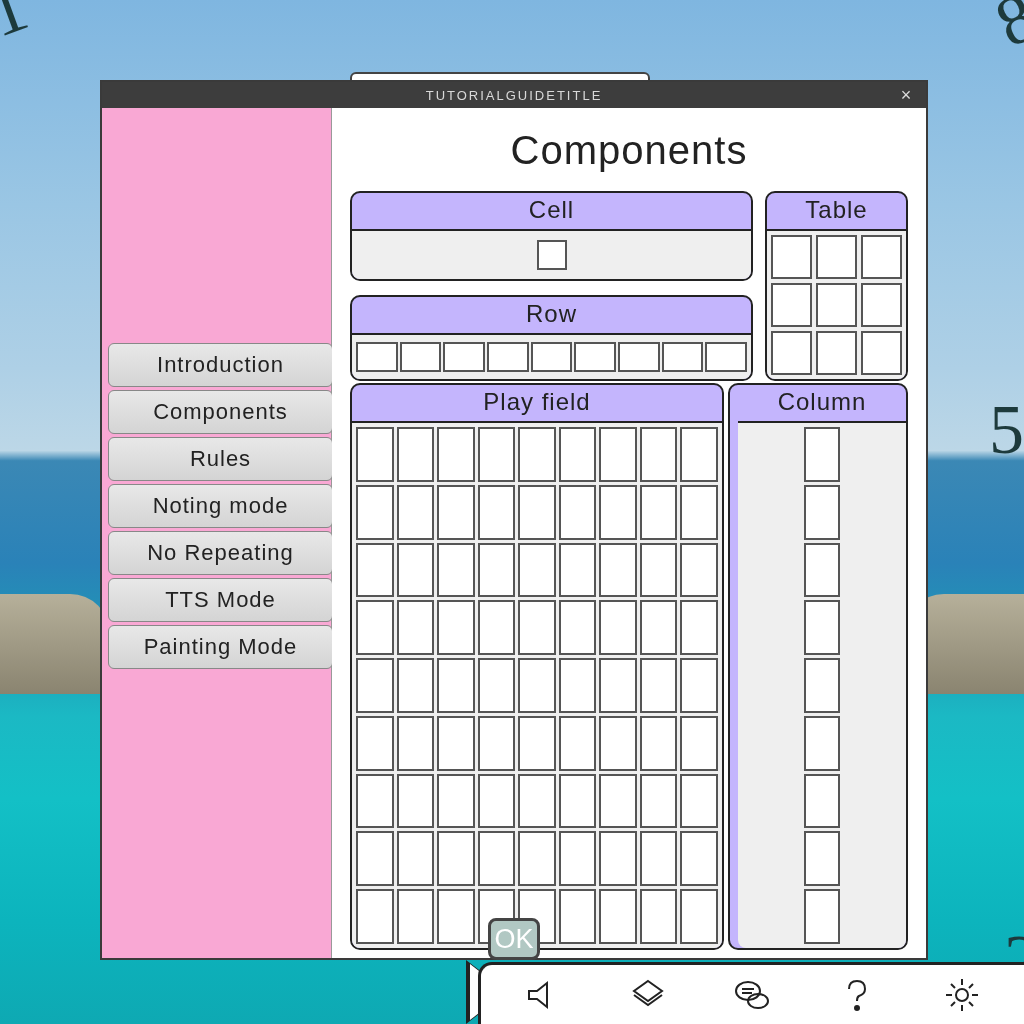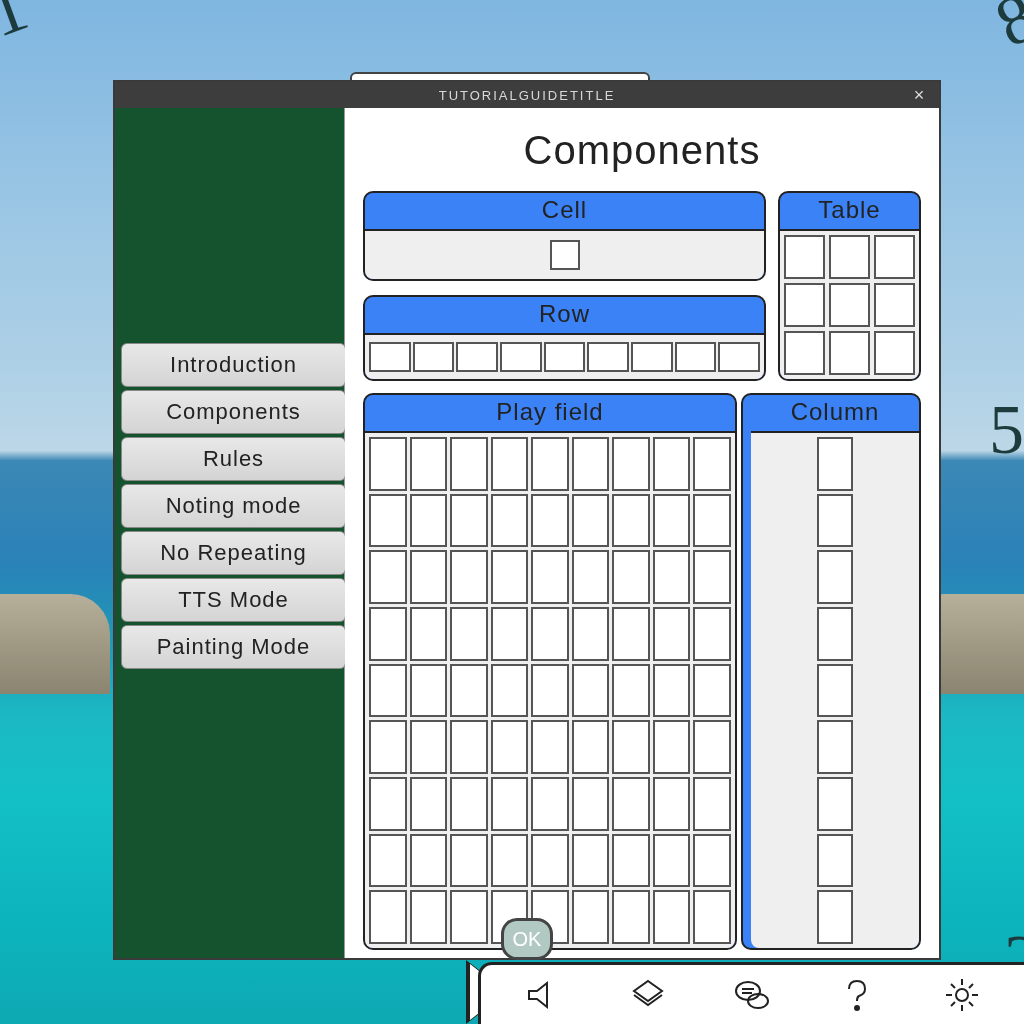--- a/index.html
+++ b/index.html
@@ -33,40 +33,40 @@
 .n2 { right: -15px; top: 920px; }
 
 
 .tab-behind {
   position: absolute; left: 350px; top: 72px; width: 300px; height: 30px;
   background: #fff; border: 2px solid #444; border-radius: 6px 6px 0 0;
 }
 
 
 .window {
-  position: absolute; left: 113px; top: 80px; width: 828px; height: 880px;
+  position: absolute; left: 100px; top: 80px; width: 828px; height: 880px;
   background: #fff; border: 2px solid #3a3a3a;
   display: flex; flex-direction: column;
 }
 .titlebar {
   height: 26px; background: #3d3d3d; color: #d9d9d9;
   display: flex; align-items: center; justify-content: center;
   font-size: 13px; letter-spacing: 2px; position: relative;
   font-weight: 500;
 }
 .closebtn {
   position: absolute; right: 6px; top: 0; height: 26px; width: 26px;
   display: flex; align-items: center; justify-content: center;
   color: #ddd; font-size: 18px; cursor: pointer;
 }
 
 .body { flex: 1; display: flex; position: relative; }
 .sidebar {
   width: 230px; border-right: 1px solid #999;
-  padding: 0px; background: #14532d; display: flex; flex-direction: column;
+  padding: 0px; background: #f9a8d4; display: flex; flex-direction: column;
 }
 .sidebar-spacer { flex: 0 0 235px; }
 .nav-item {
   margin-left: 6px; margin-right: -2px;
   height: 44px; border: 1px solid #888; border-radius: 6px;
   background: linear-gradient(#e8e8e8, #d4d4d4);
   display: flex; align-items: center; justify-content: center;
   font-size: 22px; color: #222; cursor: pointer;
   margin-bottom: 3px; font-family: "Segoe UI", sans-serif;
   letter-spacing: 1px;
@@ -75,40 +75,40 @@
 .content {
   flex: 1; padding: 10px 18px 8px 18px; background: #fff;
   display: flex; flex-direction: column;
 }
 .heading {
   text-align: center; font-size: 40px; letter-spacing: 1px;
   color: #222; margin: 10px 0 18px 0; font-weight: 400;
 }
 
 .panel {
-  border: 2px solid #222; border-radius: 10px; background: #3b82f6;
+  border: 2px solid #222; border-radius: 10px; background: #c4b5fd;
   display: flex; flex-direction: column;
 }
 .panel-title {
   text-align: center; font-size: 24px; color: #222;
   padding: 3px 0 5px 0; font-weight: 400; letter-spacing: 1px;
 }
 .panel-body {
   flex: 1; border-top: 2px solid #222; border-radius: 0 0 8px 8px;
   background: #efefef; padding: 4px;
   display: flex; align-items: center; justify-content: center;
 }
 
 .row1 { display: flex; gap: 12px; }
 .left-col { flex: 1; display: flex; flex-direction: column; gap: 14px; }
 .cell-panel { height: 90px; }
 .row-panel { height: 86px; }
 .table-panel { width: 143px; }
 
-.row2 { display: flex; gap: 4px; margin-top: 12px; flex: 1; }
+.row2 { display: flex; gap: 4px; margin-top: 2px; flex: 1; }
 .playfield-panel { flex: 1; }
 .column-panel { width: 180px; padding-left: 8px; }
 
 
 .cellbox {
   width: 30px; height: 30px; border: 2px solid #555; background: #fff;
 }
 .rowgrid {
   display: grid; grid-template-columns: repeat(9, 1fr); gap: 2px;
   width: 100%; height: 30px;
@@ -126,22 +126,22 @@
 .colgrid .cellbox { width: 100%; height: auto; }
 .playgrid {
   display: grid; grid-template-columns: repeat(9,1fr); grid-template-rows: repeat(9,1fr);
   gap: 3px; width: 100%; height: 100%;
 }
 .playgrid .cellbox { width: auto; height: auto; }
 
 
 .okbtn {
   position: absolute; left: 50%; bottom: -2px; transform: translateX(-50%);
-  width: 52px; height: 42px; border: 3px solid #444; border-radius: 16px;
-  background: #b1c8c3; color: #fff; font-size: 20px; font-weight: 500;
+  width: 52px; height: 42px; border: 3px solid #444; border-radius: 8px;
+  background: #b1c8c3; color: #fff; font-size: 27px; font-weight: 500;
   display: flex; align-items: center; justify-content: center; cursor: pointer;
 }
 
 
 .bottombar {
   position: absolute; left: 478px; right: 0; bottom: 0; height: 62px;
   background: #fff; border-top: 3px solid #222; border-left: 3px solid #222;
   border-top-left-radius: 14px;
   display: flex; align-items: center; justify-content: space-around;
   padding: 0 10px;

